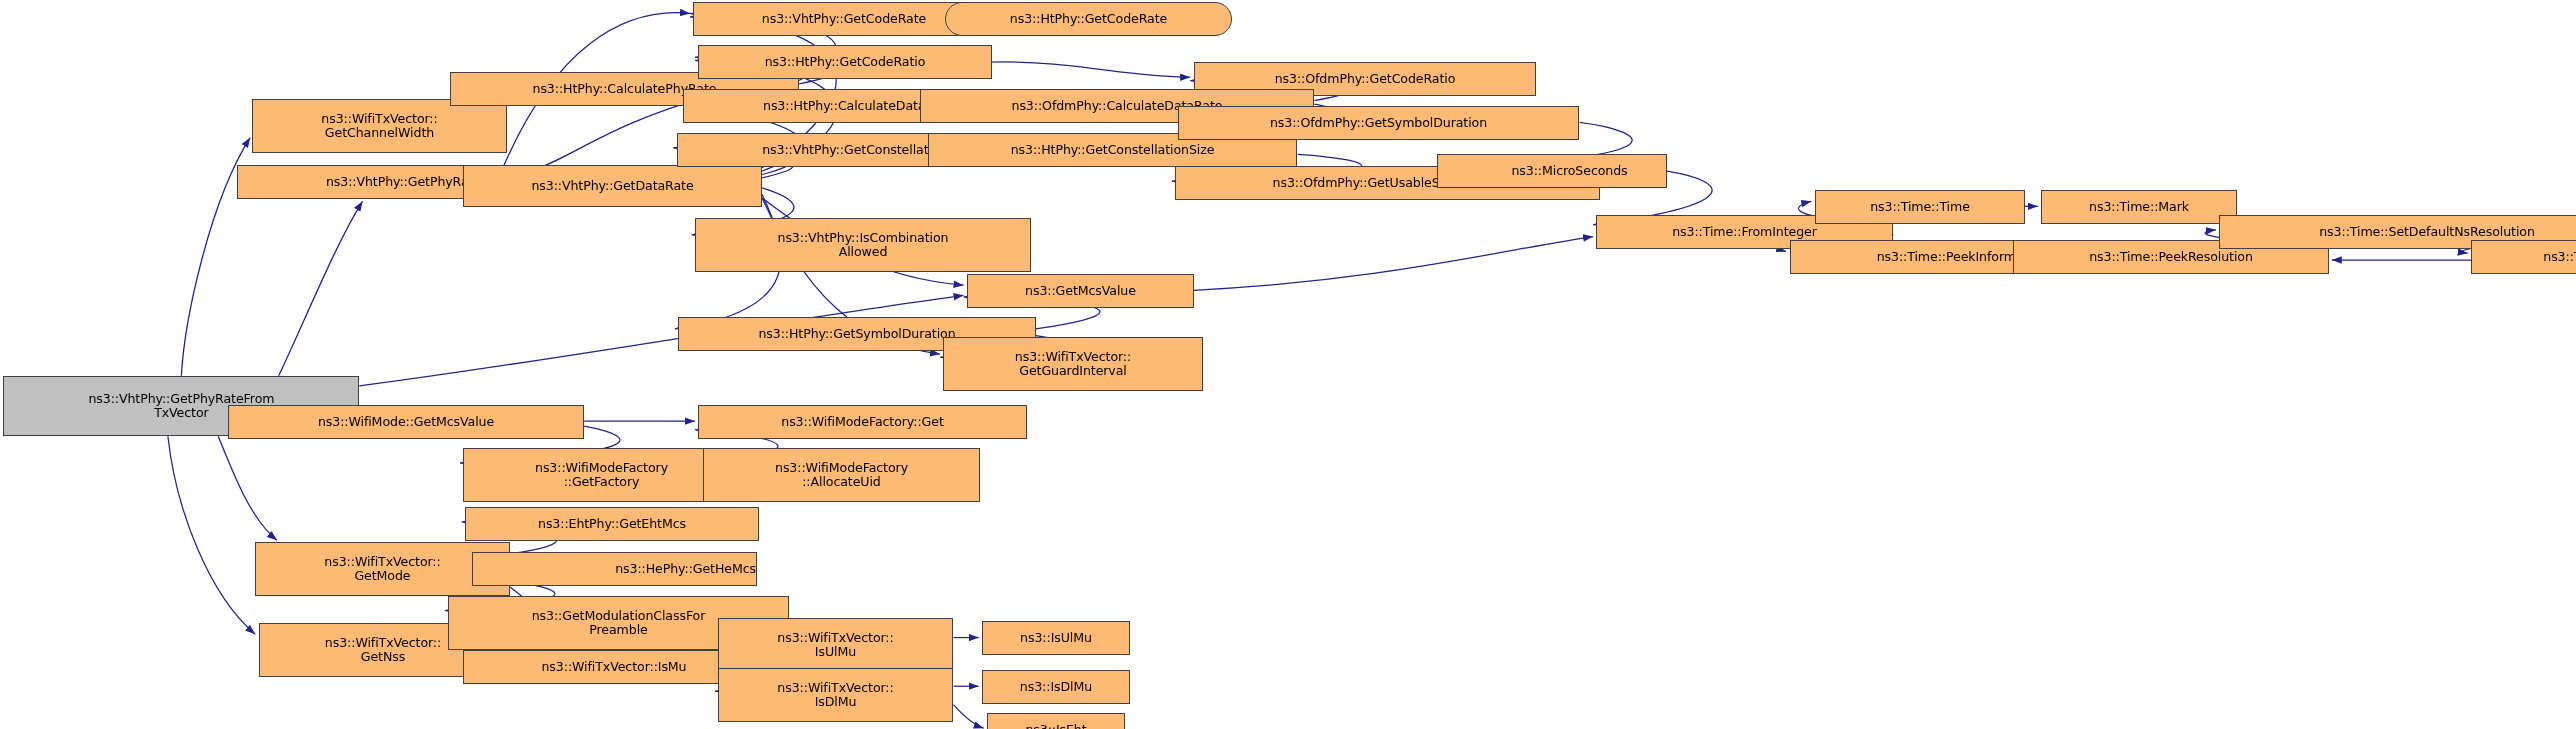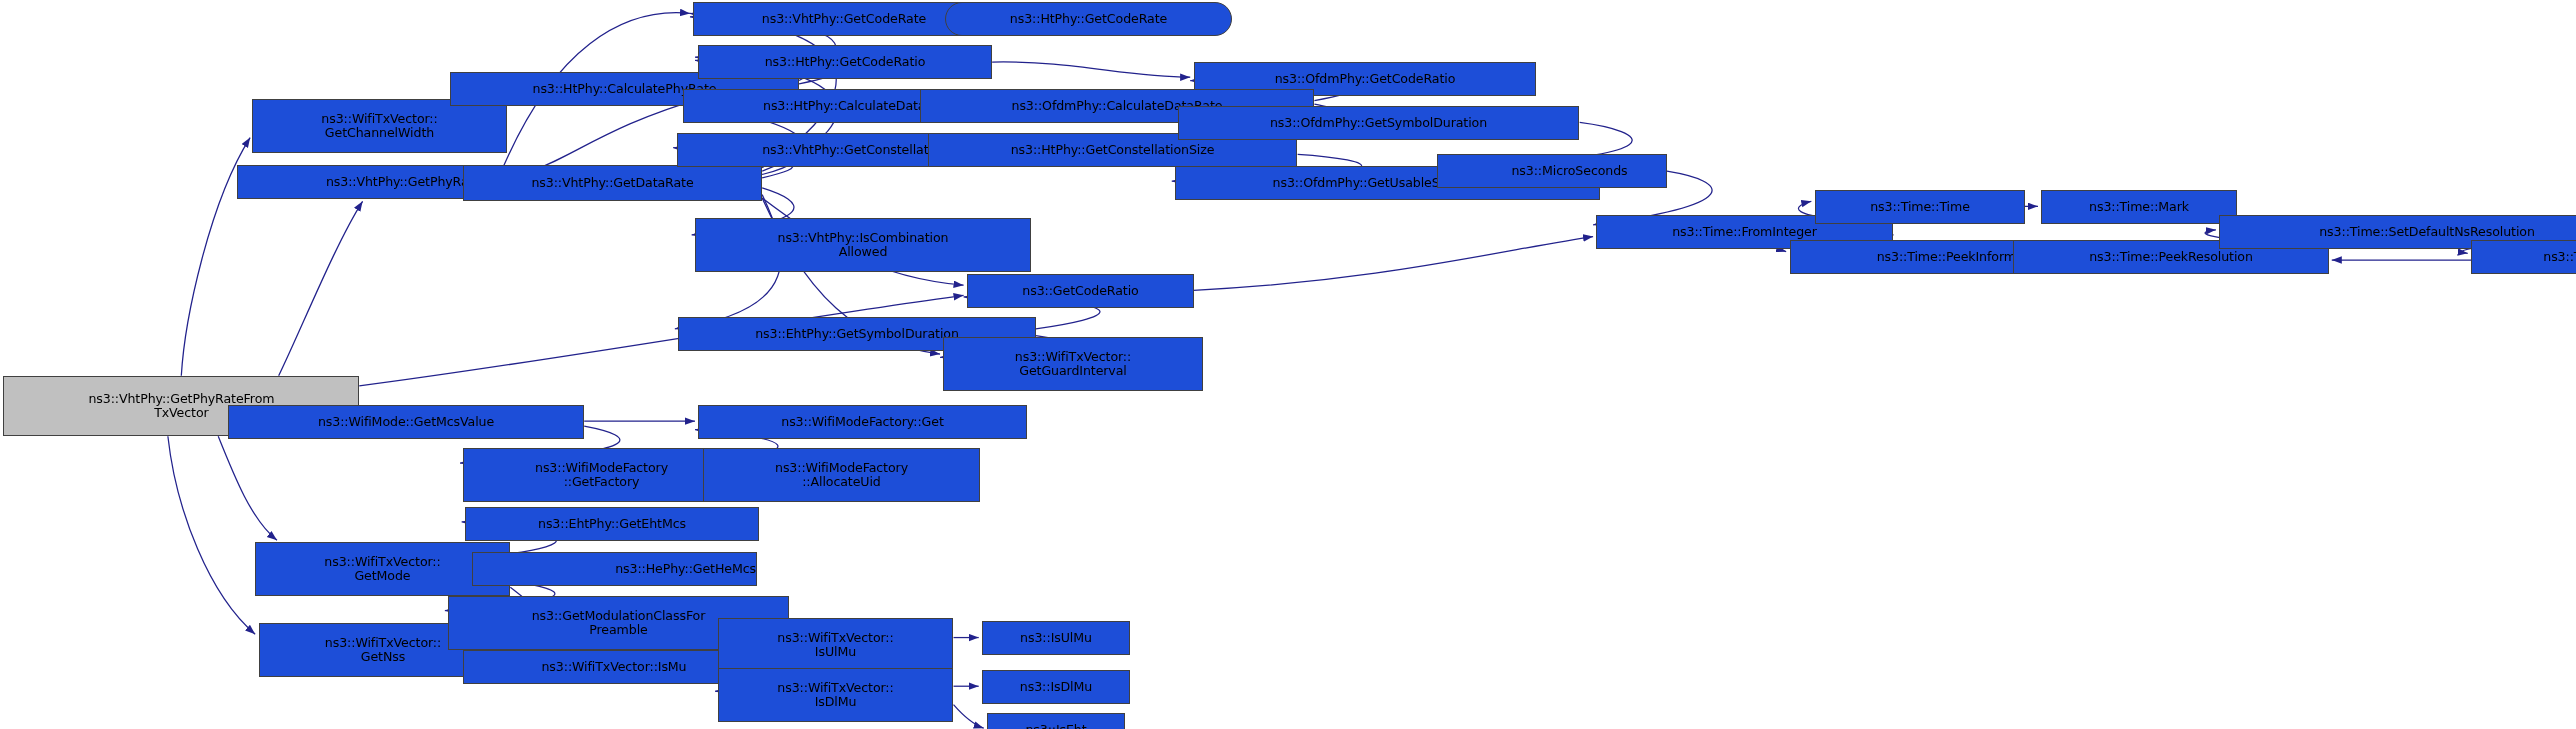--- a/index.html
+++ b/index.html
@@ -20,21 +20,21 @@
     left: 0;
     top: 0;
     width: 2576px;
     height: 729px;
     pointer-events: none;
   }
   .node {
     position: absolute;
     box-sizing: border-box;
     border: 1.3px solid #404040;
-    background: #1d4ed8;
+    background: #fdba74;
     color: #000000;
     font-size: 12.6px;
     line-height: 14.3px;
     display: flex;
     align-items: center;
     justify-content: center;
     text-align: center;
     white-space: pre-line;
     letter-spacing: -0.1px;
     z-index: 5;
@@ -110,35 +110,35 @@
         <path d="M 1136.0 840.0 C 1150.0 856.0 1160.0 864.0 1172.0 868.0" stroke="#22228c" stroke-width="1.5" fill="none" marker-end="url(#arrow)"></path>
       </g>
   </svg>
   <div id="node-layer">
       <div class="node root" style="left: 3.4px; top: 376px; width: 356px; height: 60px;"><span>ns3::VhtPhy::GetPhyRateFrom
 TxVector</span></div>
       <div class="node" style="left: 252px; top: 99px; width: 255px; height: 54px;"><span>ns3::WifiTxVector::
 GetChannelWidth</span></div>
       <div class="node" style="left: 237px; top: 165px; width: 285px; height: 34px; padding-left: 48px;"><span>ns3::VhtPhy::GetPhyRate</span></div>
       <div class="node" style="left: 450px; top: 72px; width: 349px; height: 34px;"><span>ns3::HtPhy::CalculatePhyRate</span></div>
-      <div class="node" style="left: 463px; top: 165px; width: 299px; height: 36px; justify-content: center;"><span>ns3::VhtPhy::GetDataRate</span></div>
+      <div class="node" style="left: 463px; top: 165px; width: 299px; height: 42px; justify-content: center;"><span>ns3::VhtPhy::GetDataRate</span></div>
       <div class="node" style="left: 693px; top: 1.7px; width: 302px; height: 34px;"><span>ns3::VhtPhy::GetCodeRate</span></div>
       <div class="node" style="left: 698px; top: 45px; width: 294px; height: 34px;"><span>ns3::HtPhy::GetCodeRatio</span></div>
       <div class="node" style="left: 683px; top: 89px; width: 351px; height: 34px;"><span>ns3::HtPhy::CalculateDataRate</span></div>
       <div class="node" style="left: 677px; top: 133px; width: 381px; height: 34px;"><span>ns3::VhtPhy::GetConstellationSize</span></div>
       <div class="node" style="left: 695px; top: 218px; width: 336px; height: 54px;"><span>ns3::VhtPhy::IsCombination
 Allowed</span></div>
-      <div class="node" style="left: 678px; top: 317px; width: 358px; height: 34px;"><span>ns3::EhtPhy::GetSymbolDuration</span></div>
+      <div class="node" style="left: 678px; top: 317px; width: 358px; height: 34px;"><span>ns3::HtPhy::GetSymbolDuration</span></div>
       <div class="node" style="left: 945px; top: 1.7px; width: 287px; height: 34px; border-radius: 17px;"><span>ns3::HtPhy::GetCodeRate</span></div>
       <div class="node" style="left: 1194px; top: 62px; width: 342px; height: 34px;"><span>ns3::OfdmPhy::GetCodeRatio</span></div>
       <div class="node" style="left: 920px; top: 89px; width: 394px; height: 34px;"><span>ns3::OfdmPhy::CalculateDataRate</span></div>
       <div class="node" style="left: 928px; top: 133px; width: 369px; height: 34px;"><span>ns3::HtPhy::GetConstellationSize</span></div>
       <div class="node" style="left: 1178px; top: 106px; width: 401px; height: 34px;"><span>ns3::OfdmPhy::GetSymbolDuration</span></div>
       <div class="node" style="left: 1175px; top: 166px; width: 425px; height: 34px;"><span>ns3::OfdmPhy::GetUsableSubcarriers</span></div>
-      <div class="node" style="left: 967px; top: 274px; width: 227px; height: 34px;"><span>ns3::GetCodeRatio</span></div>
+      <div class="node" style="left: 967px; top: 274px; width: 227px; height: 34px;"><span>ns3::GetMcsValue</span></div>
       <div class="node" style="left: 943px; top: 337px; width: 260px; height: 54px;"><span>ns3::WifiTxVector::
 GetGuardInterval</span></div>
       <div class="node" style="left: 1437px; top: 154px; width: 230px; height: 34px; padding-left: 35px;"><span>ns3::MicroSeconds</span></div>
       <div class="node" style="left: 1596px; top: 215px; width: 297px; height: 34px;"><span>ns3::Time::FromInteger</span></div>
       <div class="node" style="left: 1815px; top: 190px; width: 210px; height: 34px;"><span>ns3::Time::Time</span></div>
       <div class="node" style="left: 1790px; top: 240px; width: 344px; height: 34px;"><span>ns3::Time::PeekInformation</span></div>
       <div class="node" style="left: 2041px; top: 190px; width: 196px; height: 34px;"><span>ns3::Time::Mark</span></div>
       <div class="node" style="left: 2013px; top: 240px; width: 316px; height: 34px;"><span>ns3::Time::PeekResolution</span></div>
       <div class="node" style="left: 2219px; top: 215px; width: 416px; height: 34px;"><span>ns3::Time::SetDefaultNsResolution</span></div>
       <div class="node" style="left: 2471px; top: 240px; width: 299px; height: 34px;"><span>ns3::Time::SetResolution</span></div>

